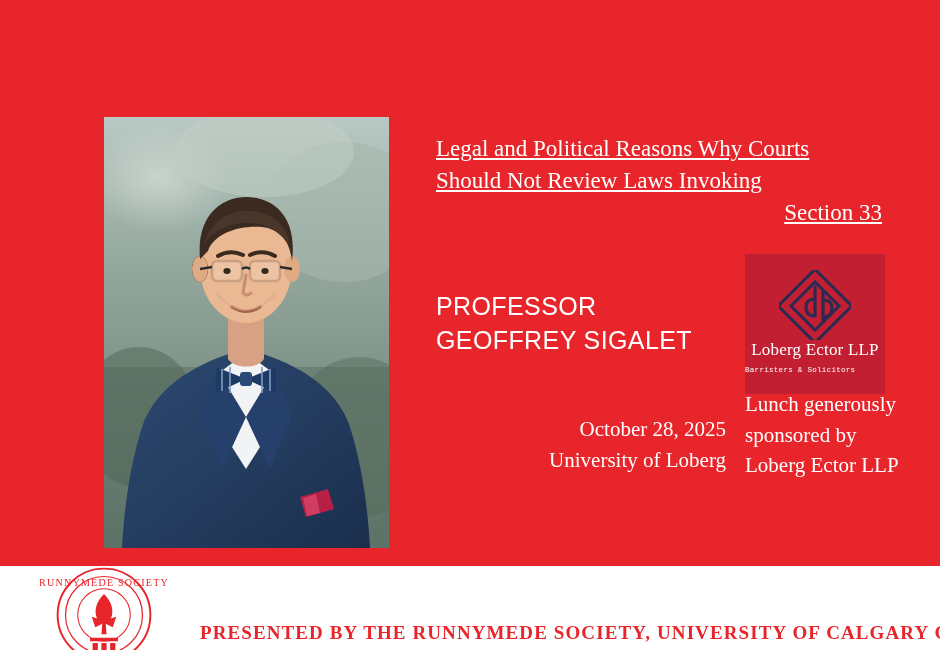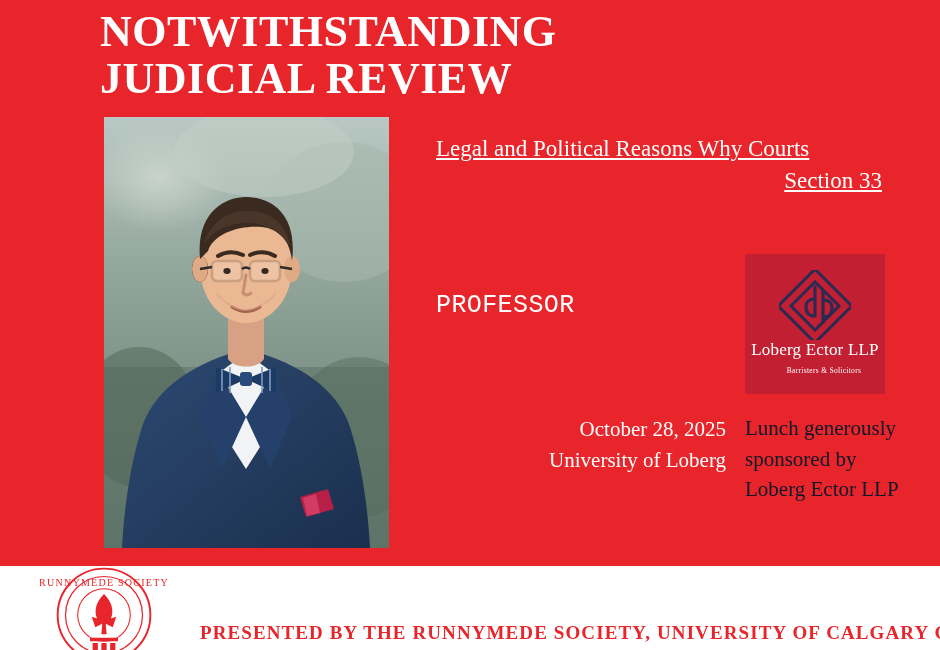--- a/index.html
+++ b/index.html
@@ -65,21 +65,21 @@
   .subtitle .last-line {
     text-align: right;
   }
   
   .speaker {
     position: absolute;
     left: 436px;
     top: 289px;
     width: 320px;
     color: #ffffff;
-    font-family: Liberation Mono, monospace;
+    font-family: Liberation Sans, sans-serif;
     font-size: 25px;
     line-height: 34px;
     letter-spacing: 0.4px;
   }
   
   .details {
     position: absolute;
     left: 436px;
     top: 414px;
     width: 290px;
@@ -114,34 +114,32 @@
     color: #ffffff;
     font-family: "Liberation Serif", serif;
     font-size: 17px;
     letter-spacing: 0.2px;
   }
   .sponsor-logo .logo-tag {
     position: absolute;
     left: 0;
     right: 0;
     top: 112px;
-    text-align: center;
-    color: #ffffff;
-    font-family: Liberation Serif, serif;
+    color: #ffffff;
+    font-family: Liberation Mono, monospace;
     font-size: 7.5px;
     letter-spacing: 0.3px;
-    margin-left: 18px;
   }
   
   .sponsor-text {
     position: absolute;
     left: 745px;
-    top: 413px;
+    top: 389px;
     width: 195px;
-    color: #0f172a;
+    color: #ffffff;
     font-family: "Liberation Serif", serif;
     font-size: 21px;
     line-height: 30.5px;
   }
   
   .footer {
     position: absolute;
     left: 0;
     bottom: 0;
     width: 940px;
@@ -168,24 +166,20 @@
     font-size: 19px;
     letter-spacing: 1.1px;
     white-space: nowrap;
   }
 </style>
 </head>
 <body>
 
 <div class="poster">
 
-  <div class="title-block">
-    <div class="title-line">NOTWITHSTANDING</div>
-    <div class="title-line">JUDICIAL REVIEW</div>
-  </div>
 
   <div class="portrait">
     <svg width="285" height="431" viewBox="0 0 285 431" xmlns="http://www.w3.org/2000/svg" aria-hidden="true">
       <defs>
         <linearGradient id="bgsky" x1="0" y1="0" x2="0" y2="1">
           <stop offset="0%" stop-color="#b9c8c4"></stop>
           <stop offset="35%" stop-color="#93a79d"></stop>
           <stop offset="100%" stop-color="#5f7468"></stop>
         </linearGradient>
         <linearGradient id="suit" x1="0" y1="0" x2="1" y2="1">
@@ -246,25 +240,27 @@
       <path d="M142 158 L 139 176 q 4 4 8 0" stroke="#c88e6d" stroke-width="3" fill="none" stroke-linecap="round"></path>
 
       <path d="M128 190 q 14 9 28 0" stroke="#a3604d" stroke-width="3.2" fill="none" stroke-linecap="round"></path>
 
       <path d="M112 176 q 30 34 60 0" stroke="#d8a183" stroke-width="2" fill="none" opacity="0.5"></path>
     </svg>
   </div>
 
   <div class="subtitle">
     <div>Legal and Political Reasons Why Courts</div>
+    <div>Should Not Review Laws Invoking</div>
     <div class="last-line">Section 33</div>
   </div>
 
   <div class="speaker">
     <div>PROFESSOR</div>
+    <div>GEOFFREY SIGALET</div>
   </div>
 
   <div class="details">
     <div>October 28, 2025</div>
     <div>University of Loberg</div>
   </div>
 
   <div class="sponsor-logo">
     <span class="mark">
       <svg width="72" height="70" viewBox="0 0 72 70" xmlns="http://www.w3.org/2000/svg" aria-hidden="true">

